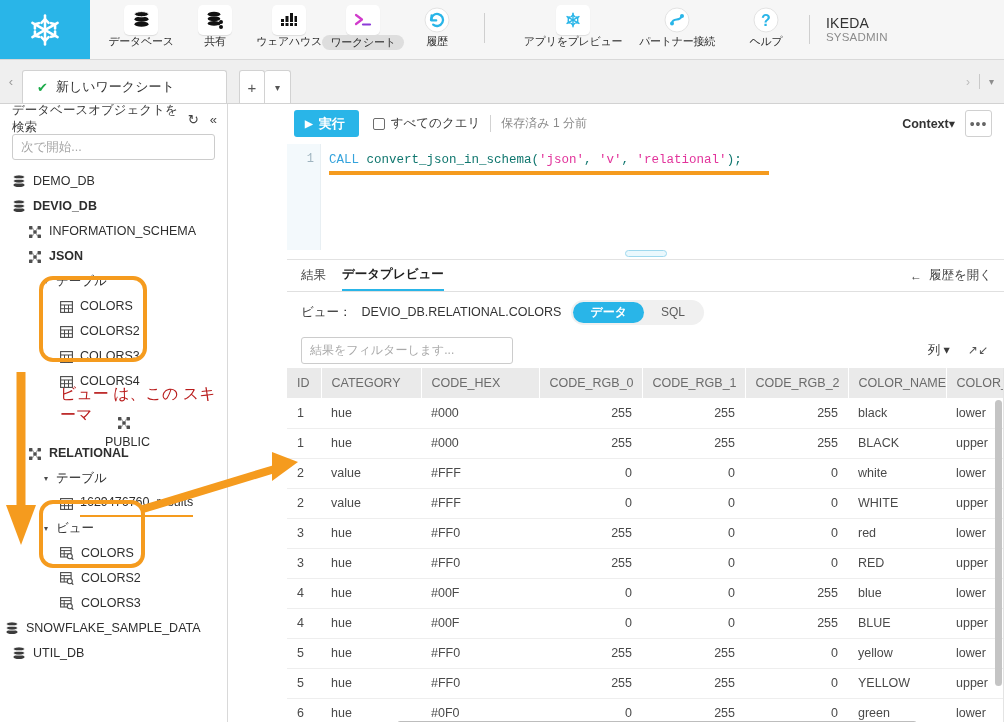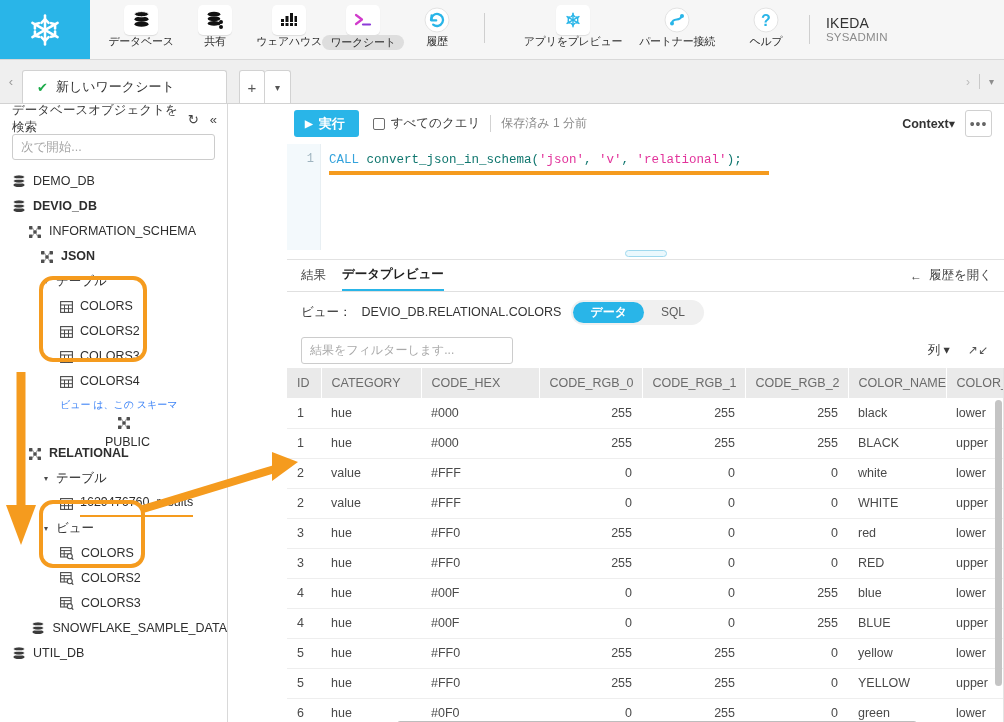--- a/index.html
+++ b/index.html
@@ -106,21 +106,21 @@
     display: flex; align-items: center; height: 25px; cursor: pointer;
     font-size: 12.5px; color: #2e2e2e; white-space: nowrap;
   }
   .tnode .tlabel { line-height: 25px; }
   .tnode.bold .tlabel { font-weight: 700; }
   .ico-db, .ico-schema, .ico-table, .ico-view { display: inline-flex; margin-right: 7px; flex: 0 0 auto; }
   .tw { display: inline-block; width: 9px; margin-right: 3px; color: #4a4a4a; font-size: 8px; }
   .tnode .tlabel.underline-orange {
     border-bottom: 2.5px solid #f59B1e; padding-bottom: 0px;
   }
-  .tnode-note { font-size: 10px; color: #3b82f6; height: 22px; display: flex; align-items: center;}
+  .tnode-note { font-size: 16px; color: #b91c1c; height: 22px; display: flex; align-items: center;}
 
   
   .main { position: absolute; left: 287px; top: 104px; width: 717px; height: 618px; background: #ffffff; }
   .editor-bar {
     height: 40px; display: flex; align-items: center; padding: 0 12px 0 7px;
     background: #ffffff; border-bottom: 1px solid transparent;
   }
   .run-btn {
     background: #29b5e8; color: #ffffff; border: none; border-radius: 3px;
     height: 27px; padding: 0 14px 0 11px; font-size: 13px; font-weight: 700;
@@ -452,21 +452,21 @@
               <g stroke="#7a7a7a" stroke-width=".9">
                 <line x1="4.4" y1="2.7" x2="5.6" y2="5.4"></line>
                 <line x1="9.6" y1="2.7" x2="8.4" y2="5.4"></line>
                 <line x1="4.4" y1="11.3" x2="5.6" y2="8.6"></line>
                 <line x1="9.6" y1="11.3" x2="8.4" y2="8.6"></line>
               </g>
             </svg>
           </span>
           <span class="tlabel">INFORMATION_SCHEMA</span>
         </div>
-        <div class="tnode bold" style="padding-left: 40px;">
+        <div class="tnode bold" style="padding-left: 28px;">
           <span class="ico-schema">
             <svg width="14" height="14" viewBox="0 0 14 14">
               <g fill="#4f4f4f">
                 <rect x="1" y="1" width="3.4" height="3.4" rx=".6"></rect>
                 <rect x="9.6" y="1" width="3.4" height="3.4" rx=".6"></rect>
                 <rect x="5.3" y="5.3" width="3.4" height="3.4" rx=".6"></rect>
                 <rect x="1" y="9.6" width="3.4" height="3.4" rx=".6"></rect>
                 <rect x="9.6" y="9.6" width="3.4" height="3.4" rx=".6"></rect>
               </g>
               <g stroke="#7a7a7a" stroke-width=".9">
@@ -624,21 +624,21 @@
               <rect x=".6" y=".6" width="10.5" height="9.4" fill="none" stroke="#4a4a4a" stroke-width="1.1"></rect>
               <line x1=".6" y1="3.6" x2="11.1" y2="3.6" stroke="#4a4a4a" stroke-width="1"></line>
               <line x1=".6" y1="6.8" x2="11.1" y2="6.8" stroke="#4a4a4a" stroke-width="1"></line>
               <line x1="4.2" y1="3.6" x2="4.2" y2="10" stroke="#4a4a4a" stroke-width="1"></line>
               <circle cx="9.8" cy="9.2" r="2.5" fill="#fff" stroke="#4a4a4a" stroke-width="1.1"></circle>
               <line x1="11.6" y1="11" x2="13.3" y2="12.6" stroke="#4a4a4a" stroke-width="1.3"></line>
             </svg>
           </span>
           <span class="tlabel">COLORS3</span>
         </div>
-        <div class="tnode" style="padding-left: 12px; justify-content: flex-end;">
+        <div class="tnode" style="padding-left: 5px;">
           <span class="ico-db">
             <svg width="14" height="15" viewBox="0 0 14 15">
               <ellipse cx="7" cy="3" rx="5.6" ry="2.1" fill="#3b3b3b"></ellipse>
               <ellipse cx="7" cy="7" rx="5.6" ry="2.1" fill="#3b3b3b"></ellipse>
               <ellipse cx="7" cy="11" rx="5.6" ry="2.1" fill="#3b3b3b"></ellipse>
               <ellipse cx="7" cy="3" rx="5.6" ry="2.1" fill="none" stroke="#fff" stroke-width=".9"></ellipse>
               <ellipse cx="7" cy="7" rx="5.6" ry="2.1" fill="none" stroke="#fff" stroke-width=".9"></ellipse>
             </svg>
           </span>
           <span class="tlabel">SNOWFLAKE_SAMPLE_DATA</span>

